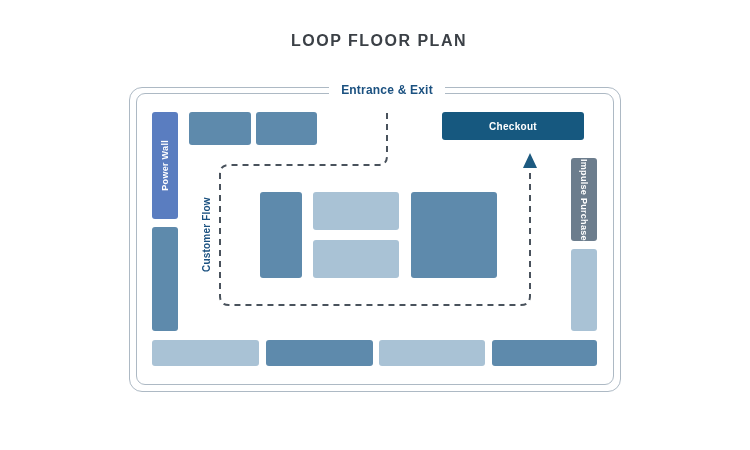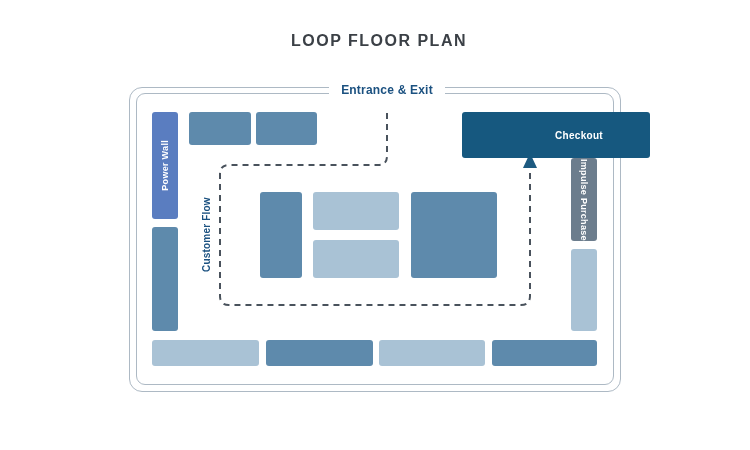--- a/index.html
+++ b/index.html
@@ -18,21 +18,21 @@
   .wall-inner{left:136px;top:93px;width:478px;height:292px;border-radius:9px;}
   
   .flow-svg{position:absolute;left:0;top:0;z-index:2;}
   
   .shelf{position:absolute;border-radius:3px;z-index:3;}
   .dark{background:#5e8aac;}
   .light{background:#a9c2d5;}
   
   .zone{position:absolute;border-radius:3px;z-index:3;display:flex;align-items:center;justify-content:center;}
   .zone-power{left:152px;top:112px;width:26px;height:107px;background:#5a7dc0;}
-  .zone-checkout{left:462px;top:112px;width:142px;height:46px;background:#16587f;padding-left:46px;}
+  .zone-checkout{left:442px;top:112px;width:142px;height:28px;background:#16587f;}
   .zone-impulse{left:571px;top:158px;width:26px;height:83px;background:#6c7d8d;}
   .zone-text{color:#ffffff;font-weight:bold;font-size:9px;letter-spacing:0.3px;}
   .checkout-text{font-size:10px;}
   .vtx{writing-mode:vertical-rl;}
   .vtx.up{transform:rotate(180deg);}
   
   .entrance-label{
     position:absolute;left:329px;top:82px;width:116px;height:16px;z-index:4;
     background:#ffffff;display:flex;align-items:center;justify-content:center;
     color:#1b5180;font-weight:bold;font-size:12px;letter-spacing:0.2px;

